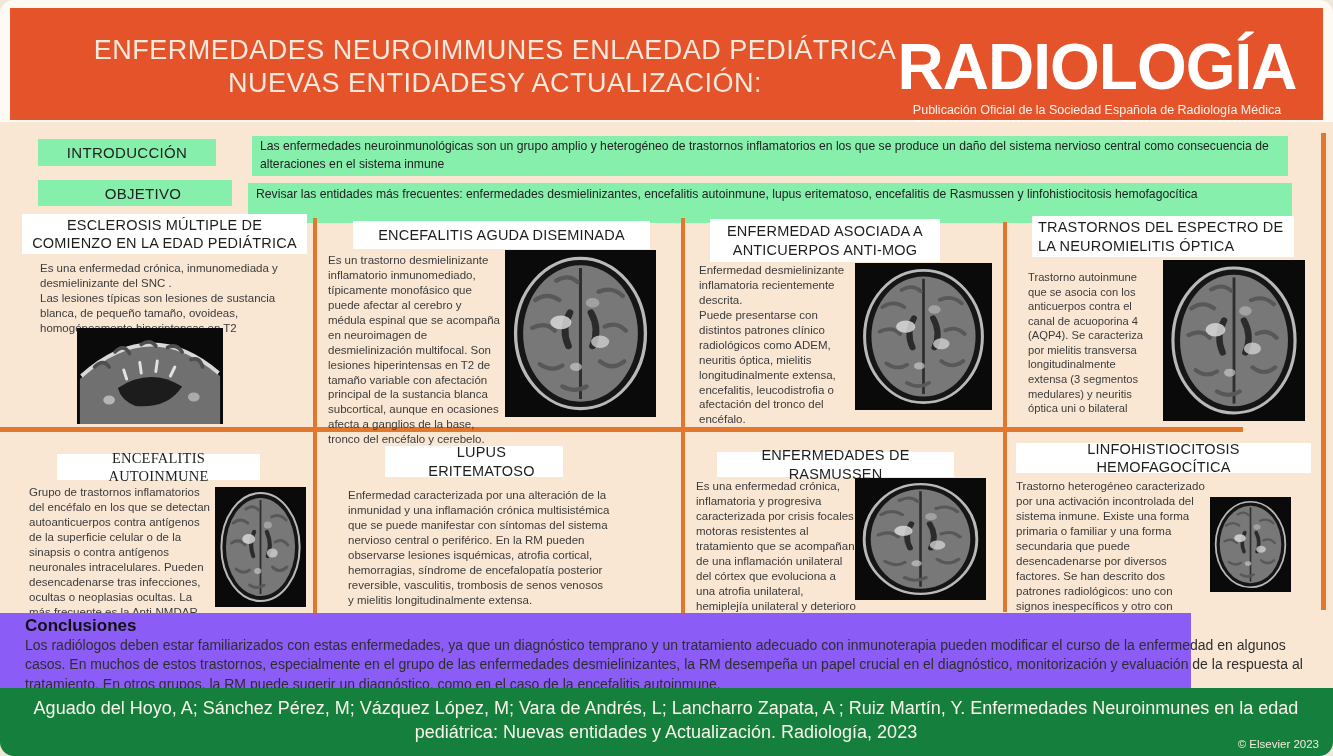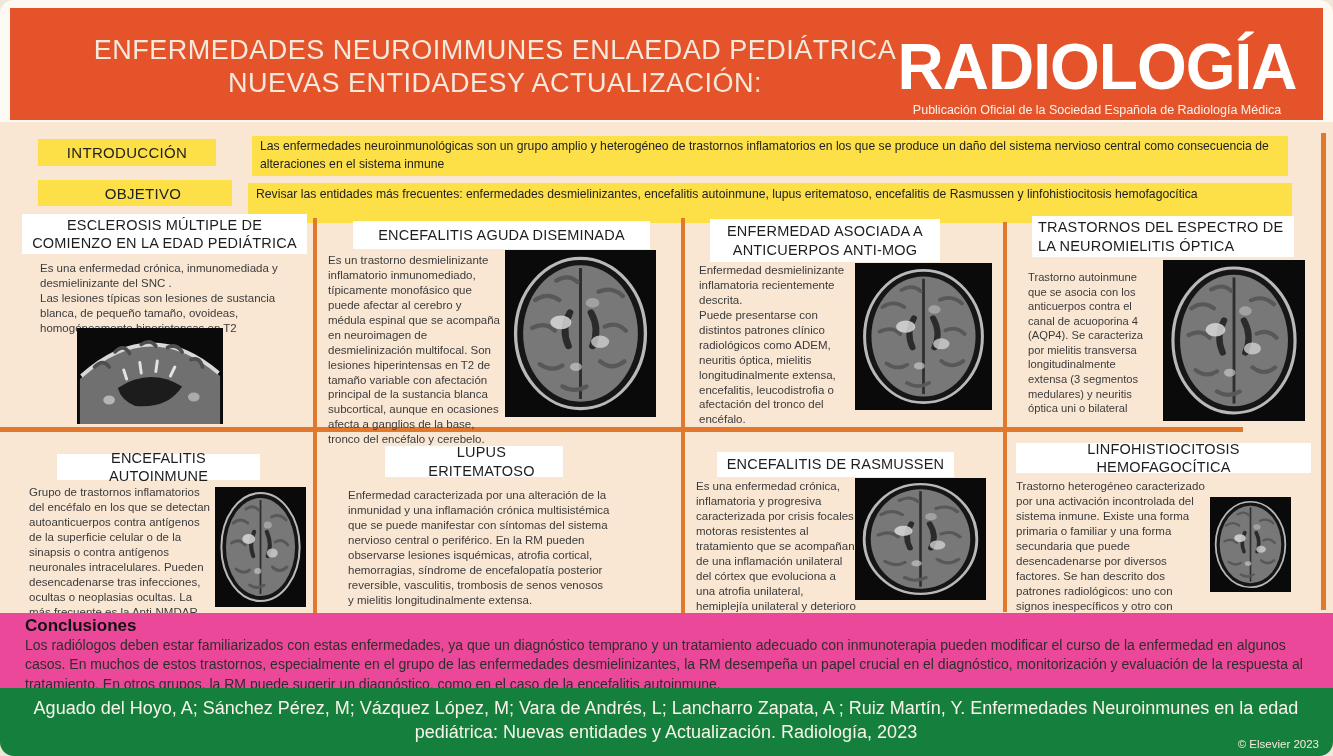--- a/index.html
+++ b/index.html
@@ -11,21 +11,21 @@
 
   
   .header{position:absolute; left:10px; top:8px; width:1313px; height:112px; background:#E5532B;}
   .header-title{position:absolute; left:60px; top:26px; width:850px; text-align:center;
     color:#F3E9DD; font-size:27px; line-height:1.22; letter-spacing:.5px;}
   .journal{position:absolute; right:16px; top:2px; width:420px; text-align:center; color:#FFFFFF;margin-top:16px;}
   .journal-name{font-size:64px; font-weight:700; letter-spacing:-1px; line-height:1.3;}
   .journal-sub{font-size:12.5px; margin-top:-6px; color:#FBF1E8;}
 
   
-  .wbox{position:absolute; background:#fde047; color:#222;}
+  .wbox{position:absolute; background:#86efac; color:#222;}
   .label-box{display:flex; align-items:center; justify-content:center; font-size:15px; letter-spacing:.3px;}
   .intro-label{left:38px; top:139px; width:178px; height:27px;}
   .obj-label{left:38px; top:180px; width:178px; height:26px;padding-left:16px;}
   .intro-text{left:252px; top:136px; width:1036px; height:40px; font-size:12.2px; line-height:1.45; padding:2px 8px; box-sizing:border-box;}
   .obj-text{left:248px; top:183px; width:1044px; height:40px; font-size:12.2px; line-height:22px; padding:0 8px; box-sizing:border-box; white-space:nowrap; overflow:hidden;}
 
   
   .divider{position:absolute; background:#E2772E;}
   .h-div{left:0; top:427px; width:1243px; height:5px;}
   .v-div1{left:313px; top:218px; width:4px; height:395px;}
@@ -33,21 +33,21 @@
   .v-div3{left:1003px; top:222px; width:4px; height:390px;}
   .v-div-right{left:1321px; top:133px; width:5px; height:477px;}
 
   
   .ptitle{position:absolute; background:#FFFFFF; color:#1E1E1E; display:flex; align-items:center; justify-content:center;
     text-align:center; font-size:14.5px; line-height:1.25; letter-spacing:.2px; padding:2px 6px; box-sizing:border-box;}
   .p1-title{left:22px;  top:214px; width:285px; height:40px;}
   .p2-title{left:353px; top:221px; width:297px; height:28px;}
   .p3-title{left:710px; top:219px; width:230px; height:43px;}
   .p4-title{left:1032px;top:216px; width:262px; height:41px; text-align:left; justify-content:flex-start;}
-  .p5-title{left:57px;  top:454px; width:203px; height:26px;}
+  .p5-title{left:57px;  top:454px; width:203px; height:26px;font-family:Liberation Serif, serif;}
   .p6-title{left:385px; top:446px; width:178px; height:31px;padding-left:21px;}
   .p7-title{left:717px; top:452px; width:237px; height:25px;}
   .p8-title{left:1016px;top:443px; width:295px; height:30px;}
 
   
   .ptext{position:absolute; color:#3B3B3B; font-size:11.5px; line-height:1.3; white-space:pre-line;}
   .p1-text{left:40px;  top:261px; width:262px;}
   .p2-text{left:328px; top:253px; width:172px;}
   .p3-text{left:699px; top:263px; width:158px;}
   .p4-text{left:1028px;top:270px; width:128px; font-size:11.2px;}
@@ -61,21 +61,21 @@
   .p1-mri{left:77px;   top:328px; width:146px; height:96px;}
   .p2-mri{left:505px;  top:250px; width:151px; height:167px;}
   .p3-mri{left:855px;  top:263px; width:137px; height:147px;}
   .p4-mri{left:1163px; top:260px; width:142px; height:161px;}
   .p5-mri{left:215px;  top:487px; width:91px;  height:120px;}
   .p7-mri{left:855px;  top:478px; width:131px; height:122px;}
   .p8-mri{left:1210px; top:497px; width:81px;  height:95px;}
   .mri svg{display:block; width:100%; height:100%;}
 
   
-  .conclusions{position:absolute; left:0; top:613px; width:1333px; height:75px; background:#ec4899;}
+  .conclusions{position:absolute; left:0; top:613px; width:1191px; height:75px; background:#8b5cf6;}
   .conc-title{position:absolute; left:25px; top:3px; font-size:17px; font-weight:700; color:#111;}
   .conc-text{position:absolute; left:25px; top:23px; width:1288px; font-size:14px; line-height:1.38; color:#2E2E2E;}
 
   
   .footer{position:absolute; left:0; top:688px; width:1333px; height:68px; background:#15803d;}
   .reference{position:absolute; left:16px; top:8px; width:1300px; text-align:center; color:#FAF3EA; font-size:18px; line-height:1.35;}
   .copyright{position:absolute; right:14px; bottom:6px; color:#F8E9DC; font-size:11.5px;}
 </style>
 </head>
 <body>
@@ -187,21 +187,21 @@
   <ellipse cx="37" cy="52" rx="7" ry="5" fill="#d8d8d8" opacity="0.85"></ellipse>
   <ellipse cx="63" cy="66" rx="6" ry="4.5" fill="#cfcfcf" opacity="0.8"></ellipse>
   <ellipse cx="47" cy="84" rx="4" ry="3" fill="#c6c6c6" opacity="0.7"></ellipse>
   <ellipse cx="58" cy="38" rx="4.5" ry="3.5" fill="#bdbdbd" opacity="0.6"></ellipse>
 </svg>
     </div>
 
   <div class="ptitle p6-title">LUPUS ERITEMATOSO</div>
   <div class="ptext p6-text">Enfermedad caracterizada por una alteración de la inmunidad y una inflamación crónica multisistémica que se puede manifestar con síntomas del sistema nervioso central o periférico. En la RM pueden observarse lesiones isquémicas, atrofia cortical, hemorragias, síndrome de encefalopatía posterior reversible, vasculitis, trombosis de senos venosos y mielitis longitudinalmente extensa.</div>
 
-  <div class="ptitle p7-title">ENCEFALITIS DE RASMUSSEN</div>
+  <div class="ptitle p7-title">ENFERMEDADES DE RASMUSSEN</div>
   <div class="ptext p7-text">Es una enfermedad crónica, inflamatoria y progresiva caracterizada por crisis focales motoras resistentes al tratamiento que se acompañan de una inflamación unilateral del córtex que evoluciona a una atrofia unilateral,  hemiplejía unilateral y deterioro cognitivo progresivo</div>
   <div class="mri p7-mri">
 <svg viewBox="0 0 100 120" preserveAspectRatio="none" xmlns="http://www.w3.org/2000/svg">
   <rect width="100" height="120" fill="#0a0a0a"></rect>
   <ellipse cx="50" cy="60" rx="43" ry="54" fill="#161616" stroke="#b9b9b9" stroke-width="2.2"></ellipse>
   <ellipse cx="50" cy="60" rx="38" ry="49" fill="#787878"></ellipse>
   <path d="M50 13 v94" stroke="#2e2e2e" stroke-width="2"></path>
   <path d="M20 36 q8 -6 16 0 M18 56 q9 -5 15 2 M23 82 q8 6 15 1 M62 30 q9 -4 16 3 M63 80 q8 7 16 0 M66 55 q8 -4 14 3 M34 22 q8 -5 14 1 M38 98 q8 5 16 0" stroke="#585858" stroke-width="3" fill="none" stroke-linecap="round"></path>
   <path d="M43 45 q-6 12 -1 24 M57 45 q6 12 1 24" stroke="#2b2b2b" stroke-width="4.5" fill="none" stroke-linecap="round"></path>
   <ellipse cx="37" cy="52" rx="7" ry="5" fill="#d8d8d8" opacity="0.85"></ellipse>

